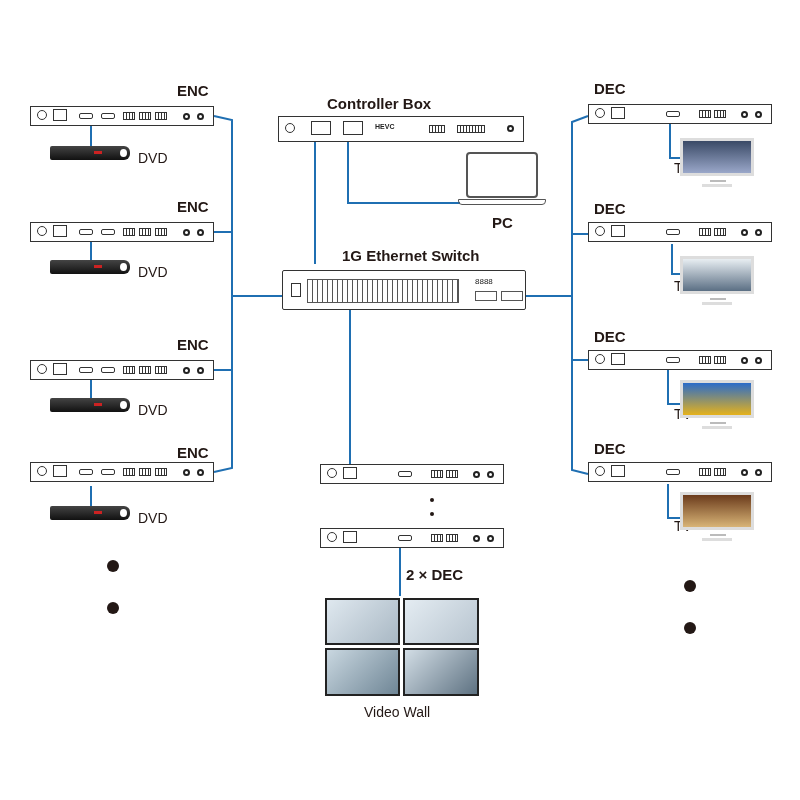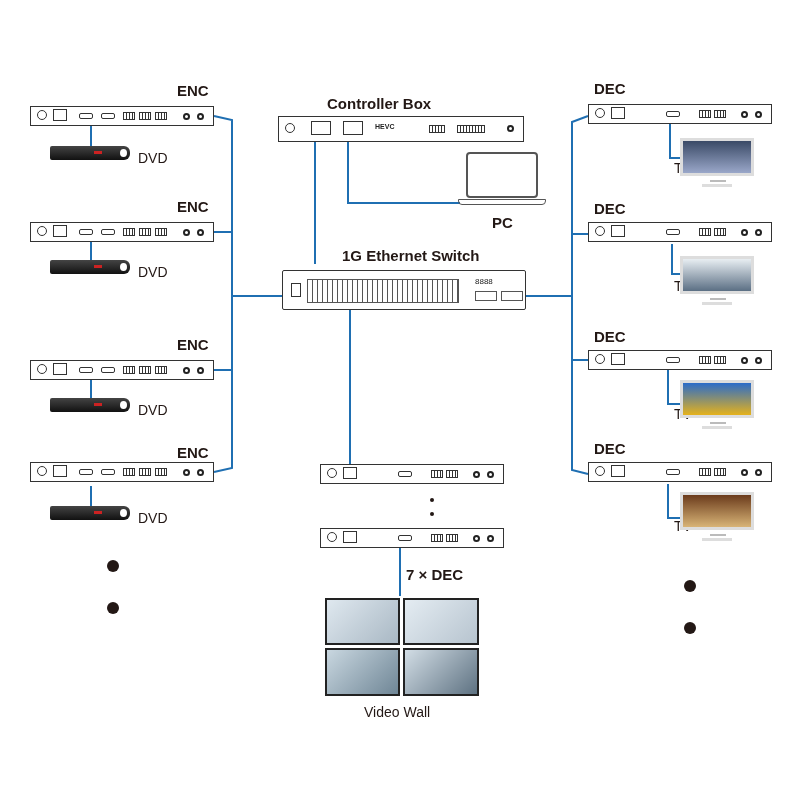--- a/index.html
+++ b/index.html
@@ -101,21 +101,21 @@
 <div class="lbl-n" style="left:674px;top:406px;font-size:14px;">TV</div>
 <div class="lbl-n" style="left:674px;top:518px;font-size:14px;">TV</div>
 
 <div class="dot" style="left:107px;top:560px;"></div>
 <div class="dot" style="left:107px;top:602px;"></div>
 <div class="dot" style="left:684px;top:580px;"></div>
 <div class="dot" style="left:684px;top:622px;"></div>
 <div class="sdot" style="left:430px;top:498px;"></div>
 <div class="sdot" style="left:430px;top:512px;"></div>
 
-<div class="lbl" style="left:406px;top:566px;">7 × DEC</div>
+<div class="lbl" style="left:406px;top:566px;">2 × DEC</div>
 <div class="abs" style="left:325px;top:598px;width:154px;height:98px;">
   <div class="abs" style="left:0;top:0;width:75px;height:47px;background:linear-gradient(135deg,#dfe8ef,#a9b8c4);border:2px solid #222;box-sizing:border-box;"></div>
   <div class="abs" style="left:78px;top:0;width:76px;height:47px;background:linear-gradient(135deg,#e4ecf2,#b7c4cf);border:2px solid #222;box-sizing:border-box;"></div>
   <div class="abs" style="left:0;top:50px;width:75px;height:48px;background:linear-gradient(135deg,#c9d7e0,#6f8696);border:2px solid #222;box-sizing:border-box;"></div>
   <div class="abs" style="left:78px;top:50px;width:76px;height:48px;background:linear-gradient(135deg,#d2dde5,#5e7282);border:2px solid #222;box-sizing:border-box;"></div>
 </div>
 <div class="lbl-n" style="left:364px;top:704px;font-size:14px;">Video Wall</div>
 
 <div class="device" style="left: 30px; top: 106px; width: 184px;">
     <div class="dc"></div>

